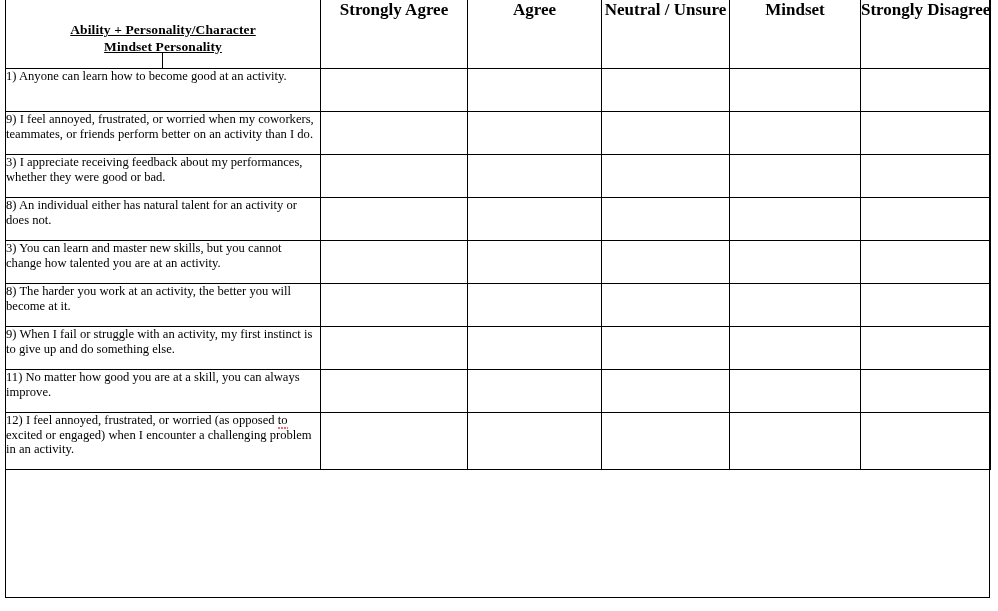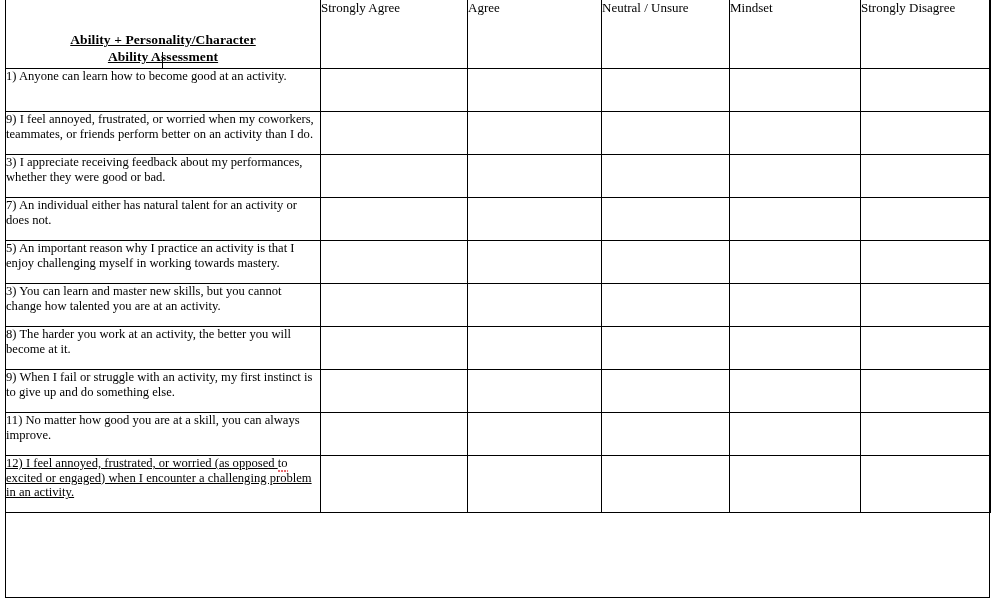--- a/index.html
+++ b/index.html
@@ -66,52 +66,52 @@
   
   tr.header-row { height: 69px; }
 
   th.title-cell {
     text-align: center;
     vertical-align: top;
     position: relative;
     padding: 0;
   }
   .title-block {
-    padding-top: 31px;
+    padding-top: 21px;
     line-height: 17px;
   }
   .title-line {
     display: block;
     font-weight: bold;
     font-size: 13.5px;
     text-decoration: underline;
     letter-spacing: 0.1px;
     white-space: nowrap;
   }
   .text-caret {
     position: absolute;
     left: 156px;
     top: 52px;
     width: 1px;
     height: 16px;
     background: #000000;
   }
 
   th.option-head {
-    text-align: left;
-    vertical-align: top;
-    font-weight: normal;
-    font-size: 13px;
+    text-align: center;
+    vertical-align: top;
+    font-weight: bold;
+    font-size: 17px;
     padding-top: 19px;
     white-space: nowrap;
   }
 
   
   tr.statement-row { height: 43px; margin-left: 37px; }
-  tr.statement-row.tall { height: 57px; text-decoration: underline; }
+  tr.statement-row.tall { height: 57px; }
 
   td.statement-cell {
     font-size: 12.6px;
     line-height: 14.6px;
     padding: 5px 6px 4px 7px;
     text-align: left;
     vertical-align: top;
   }
 
   td.answer-cell {
@@ -149,21 +149,21 @@
       <col class="c-opt-neu">
       <col class="c-opt-dis">
       <col class="c-opt-sdis">
     </colgroup>
 
     <thead>
       <tr class="header-row">
         <th class="title-cell">
           <div class="title-block">
             <span class="title-line">Ability + Personality/Character</span>
-            <span class="title-line">Ability Assessment</span>
+            <span class="title-line">Mindset Personality</span>
           </div>
           <span class="text-caret"></span>
         </th>
 
         <th class="option-head">Strongly Agree</th>
         <th class="option-head">Agree</th>
         <th class="option-head">Neutral / Unsure</th>
         <th class="option-head">Mindset</th>
         <th class="option-head">Strongly Disagree</th>
       </tr>
@@ -192,36 +192,28 @@
       <tr class="statement-row">
         <td class="statement-cell">3) I appreciate receiving feedback about my performances, whether they were good or bad.</td>
         <td class="answer-cell"></td>
         <td class="answer-cell"></td>
         <td class="answer-cell"></td>
         <td class="answer-cell"></td>
         <td class="answer-cell"></td>
       </tr>
 
       <tr class="statement-row">
-        <td class="statement-cell">7) An individual either has natural talent for an activity or does not.</td>
-        <td class="answer-cell"></td>
-        <td class="answer-cell"></td>
-        <td class="answer-cell"></td>
-        <td class="answer-cell"></td>
-        <td class="answer-cell"></td>
-      </tr>
-
-      <tr class="statement-row">
-        <td class="statement-cell">5) An important reason why I practice an activity is that I enjoy challenging myself in working towards mastery.</td>
-        <td class="answer-cell"></td>
-        <td class="answer-cell"></td>
-        <td class="answer-cell"></td>
-        <td class="answer-cell"></td>
-        <td class="answer-cell"></td>
-      </tr>
+        <td class="statement-cell">8) An individual either has natural talent for an activity or does not.</td>
+        <td class="answer-cell"></td>
+        <td class="answer-cell"></td>
+        <td class="answer-cell"></td>
+        <td class="answer-cell"></td>
+        <td class="answer-cell"></td>
+      </tr>
+
 
       <tr class="statement-row">
         <td class="statement-cell">3) You can learn and master new skills, but you cannot change how talented you are at an activity.</td>
         <td class="answer-cell"></td>
         <td class="answer-cell"></td>
         <td class="answer-cell"></td>
         <td class="answer-cell"></td>
         <td class="answer-cell"></td>
       </tr>
 

